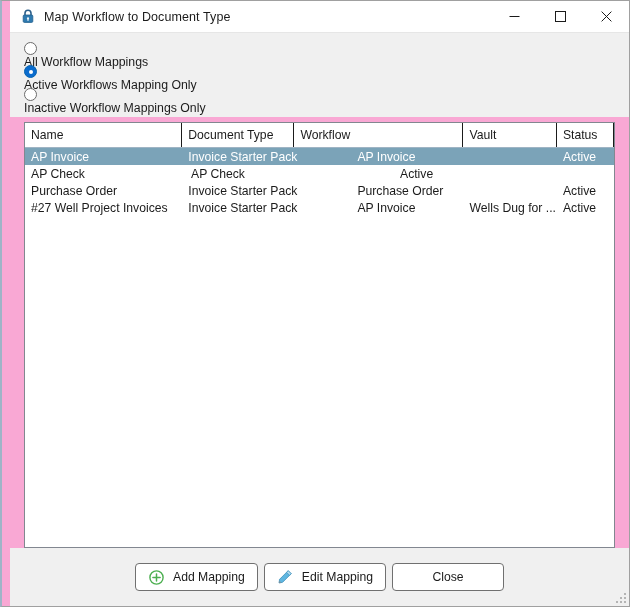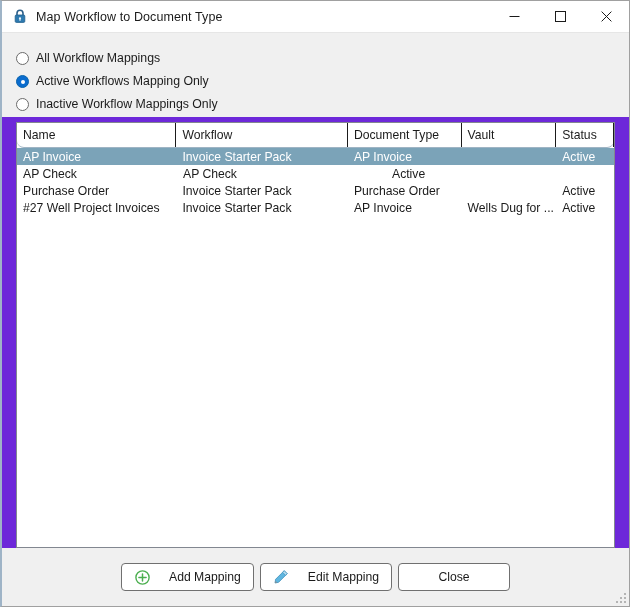--- a/index.html
+++ b/index.html
@@ -15,23 +15,24 @@
     overflow: hidden;
   }
 
   .window {
     position: relative;
     width: 630px;
     height: 607px;
     box-sizing: border-box;
     border: 1px solid #a0a0a0;
     border-left: 2px solid #9fb4c7;
-    background: #6d28d9;
+    background: #f9a8d4;
     display: flex;
     flex-direction: column;
+    padding-left: 8px;
   }
 
   
   .titlebar {
     height: 31px;
     min-height: 31px;
     background: #ffffff;
     border-bottom: 1px solid #e6e6e6;
     display: flex;
     align-items: center;
@@ -70,23 +71,24 @@
   }
   .win-btn svg { display: block; }
 
   
   .options {
     padding: 9px 0 6px 14px;
     background: #f0f0f0;
   }
   .radio-row {
     display: flex;
-    align-items: flex-end;
+    align-items: flex-start;
     height: 23px;
     cursor: default;
+    flex-direction: column;
   }
   .radio {
     width: 13px;
     height: 13px;
     border-radius: 50%;
     border: 1px solid #6b6b6b;
     background: #ffffff;
     box-sizing: border-box;
     margin-right: 7px;
     flex: 0 0 auto;
@@ -122,21 +124,20 @@
     flex-direction: column;
     overflow: hidden;
   }
   .grid-head {
     display: flex;
     height: 22px;
     min-height: 25px;
     background: #ffffff;
     border-bottom: 1px solid #9fb4c4;
     box-sizing: border-box;
-    border-radius: 7px;
   }
   .grid-head .hcell {
     font-size: 12.2px;
     color: #1b1b1b;
     display: flex;
     align-items: center;
     padding-left: 6px;
     box-sizing: border-box;
     border-right: 1px solid #1b1b1b;
     white-space: nowrap;
@@ -188,21 +189,21 @@
     background: #f0f0f0;
   }
   .btn {
     height: 28px;
     border: 1px solid #707070;
     border-radius: 4px;
     background: #ffffff;
     display: inline-flex;
     align-items: center;
     justify-content: center;
-    gap: 19px;
+    gap: 9px;
     padding: 0 12px;
     font-size: 12.2px;
     color: #1b1b1b;
     box-sizing: border-box;
     cursor: default;
     white-space: nowrap;
   }
   .btn .bicon {
     width: 16px;
     height: 16px;
@@ -275,22 +276,22 @@
     </div>
     <div class="radio-row">
       <span class="radio"></span>
       <span class="radio-label">Inactive Workflow Mappings Only</span>
     </div>
   </div>
 
   <div class="grid-panel">
     <div class="grid-head">
       <div class="hcell c-name">Name</div>
+      <div class="hcell c-doctype">Document Type</div>
       <div class="hcell c-flow">Workflow</div>
-      <div class="hcell c-doctype">Document Type</div>
       <div class="hcell c-vault">Vault</div>
       <div class="hcell c-status">Status</div>
     </div>
 
     <div class="grid-body">
       <div class="grid-row selected">
         <div class="cell c-name">AP Invoice</div>
         <div class="cell c-flow">Invoice Starter Pack</div>
         <div class="cell c-doctype">AP Invoice</div>
         <div class="cell c-vault"></div>

